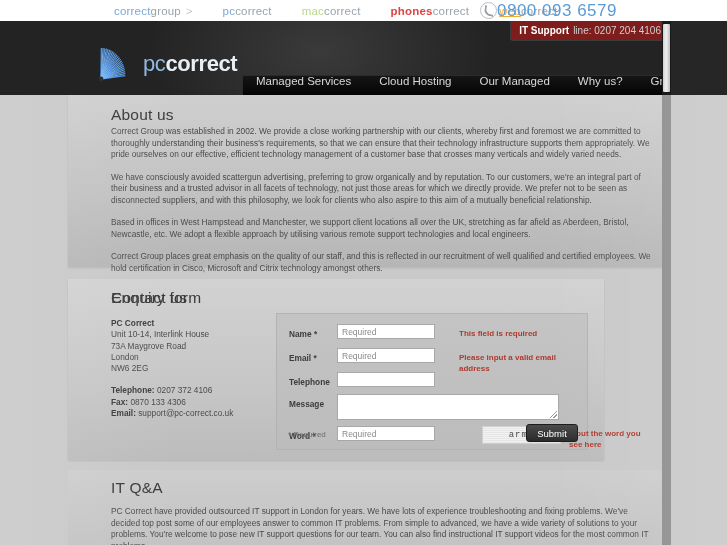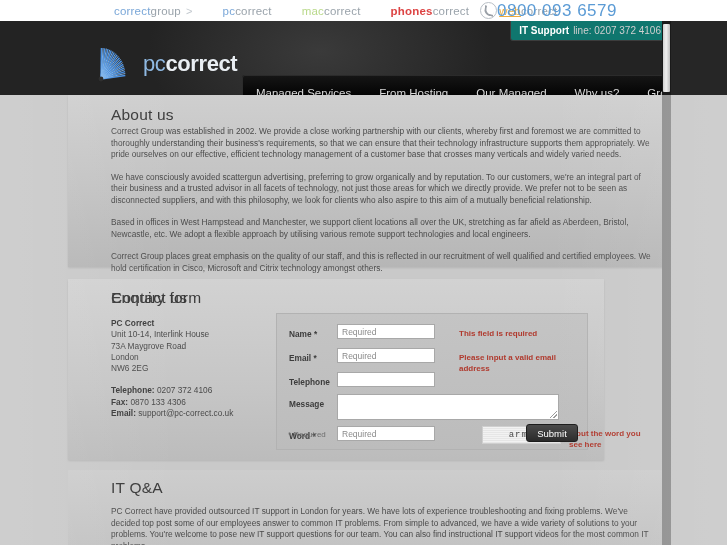--- a/index.html
+++ b/index.html
@@ -47,38 +47,38 @@
   .header{
     position:absolute;left:0;top:21px;width:727px;height:74px;
     background:#232323;overflow:hidden;
   }
   .headerglow{
     position:absolute;left:150px;top:-70px;width:340px;height:200px;
     background:radial-gradient(ellipse at center,#3a3a3a 0%,#2c2c2c 45%,rgba(35,35,35,0) 72%);
   }
   .itsupport{
     position:absolute;right:57px;top:0px;height:19px;
-    background:#0f766e;border:1px solid #3c3c3c;border-top:none;
+    background:#7f1d1d;border:1px solid #3c3c3c;border-top:none;
     display:flex;align-items:center;padding:0 8px;
     font-size:10px;color:#cfcfcf;white-space:nowrap;border-radius:0 0 3px 3px;
   }
   .itsupport b{color:#ffffff;font-weight:bold;margin-right:4px;}
 
   .logo{
     position:absolute;left:95px;top:22px;display:flex;align-items:center;gap:4px;
   }
   .fan{width:44px;height:42px;}
   .logotext{font-size:22px;color:#cfd6dd;letter-spacing:-.4px;}
   .logotext .lt1{color:#8fb9e2;}
   .logotext .lt2{color:#e9eef3;font-weight:bold;}
 
   .mainnav{
     position:absolute;left:242px;top:54px;height:24px;width:422px;
     background:linear-gradient(180deg,#161616 0%,#000000 100%);
-    border-radius:3px;display:flex;align-items:flex-end;
+    border-radius:3px;display:flex;align-items:flex-start;
     box-shadow:0 0 0 1px #2b2b2b inset;
   }
   .navitem{
     color:#d8d8d8;font-size:11.5px;padding:0 14px;white-space:nowrap;cursor:pointer;
   }
 
   
   .bodybg{
     position:absolute;left:0;top:95px;width:727px;height:450px;
     background:#c9c9c9;
@@ -220,21 +220,21 @@
   <div class="phone">
     <span class="pico"></span>
     <span>0800 093 6579</span>
   </div>
 
   <div class="header">
     <div class="headerglow"></div>
 
     <div class="itsupport">
       <b>IT Support</b>
-      <span>line: 0207 372 4106</span>
+      <span>line: 0207 204 4106</span>
     </div>
 
     <div class="logo">
       <svg class="fan" viewBox="0 0 44 42">
         <g transform="translate(6,36)">
           <g stroke="#4a90e2" stroke-width="1.5" fill="none">
             <line x1="0" y1="0" x2="0.5" y2="-31"></line>
             <line x1="0" y1="0" x2="3.7" y2="-30.7"></line>
             <line x1="0" y1="0" x2="7.0" y2="-29.8"></line>
             <line x1="0" y1="0" x2="10.2" y2="-28.4"></line>
@@ -263,21 +263,21 @@
           <circle cx="0" cy="0" r="2.4" fill="#2f2f2f"></circle>
         </g>
       </svg>
       <div class="logotext">
         <span class="lt1">pc</span><span class="lt2">correct</span>
       </div>
     </div>
 
     <div class="mainnav">
       <div class="navitem">Managed Services</div>
-      <div class="navitem">From Hosting</div>
+      <div class="navitem">Cloud Hosting</div>
       <div class="navitem">Our Managed</div>
       <div class="navitem">Why us?</div>
       <div class="navitem">Group</div>
     </div>
   </div>
 
   <div class="bodybg"></div>
 
   <div class="panel about">
     <h2 class="h2">About us</h2>

